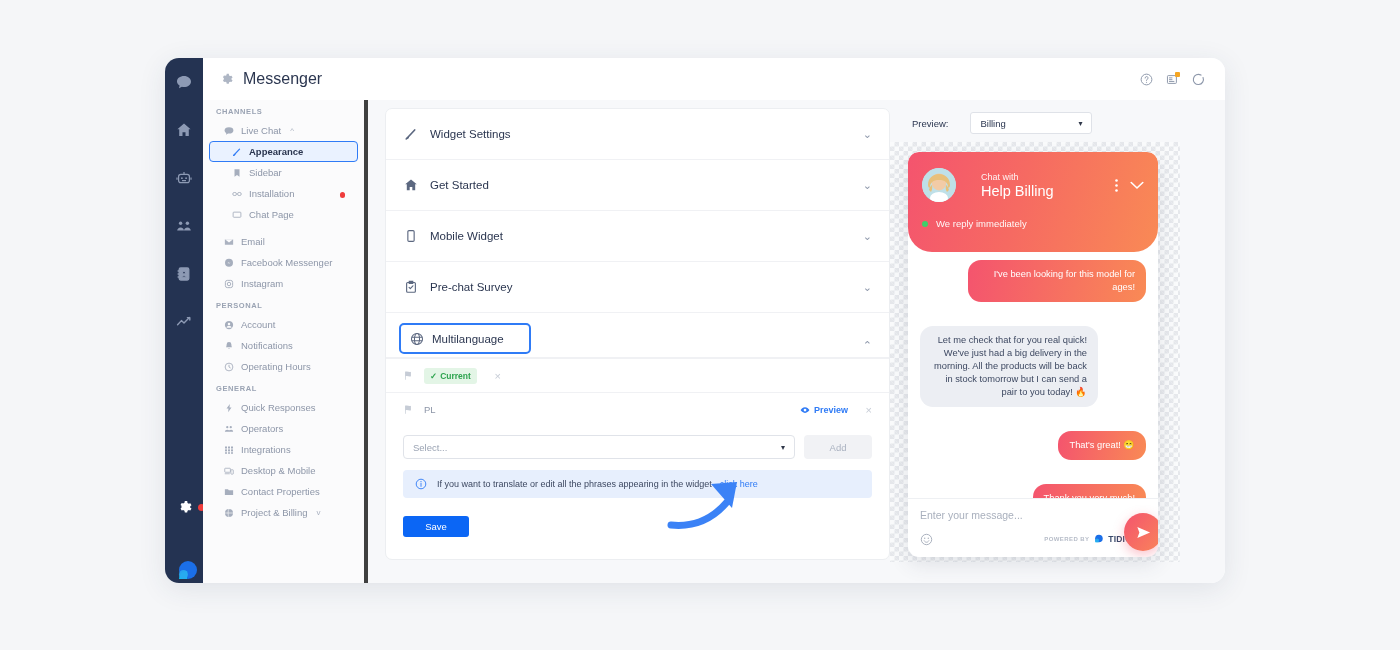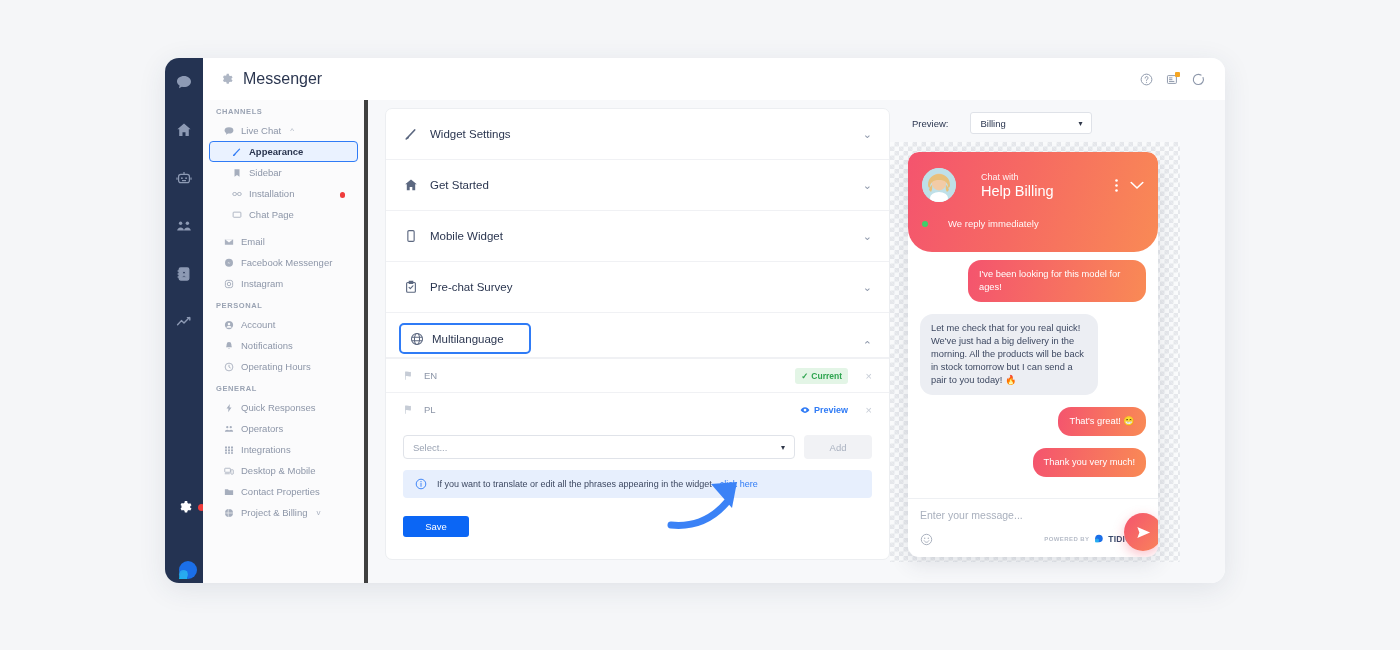--- a/index.html
+++ b/index.html
@@ -246,25 +246,25 @@
   }
   #chat-header-top { display: flex; align-items: center; gap: 25px; }
   #avatar {
     width: 34px; height: 34px; border-radius: 50%;
     background: #bfe0e8; overflow: hidden; position: relative; flex: 0 0 34px;
   }
   #chat-with { font-size: 9px; color: rgba(255,255,255,.92); line-height: 12px; }
   #chat-title { font-size: 14.5px; color: #fff; line-height: 17px; }
   #header-actions { margin-left: auto; display: flex; align-items: center; gap: 12px; color: #fff; }
   #header-actions svg { display:block; }
-  #reply-line { display: flex; align-items: center; gap: 20px; margin-top: 16px; }
+  #reply-line { display: flex; align-items: center; gap: 8px; margin-top: 16px; }
   #online-dot { width: 6px; height: 6px; border-radius: 50%; background: #3fcf6a; }
   #reply-text { font-size: 9.5px; color: rgba(255,255,255,.95); }
 
-  #chat-messages { flex: 1; padding: 8px 12px 0 12px; display: flex; flex-direction: column; gap: 12px; overflow: hidden; }
+  #chat-messages { flex: 1; padding: 8px 12px 0 12px; display: flex; flex-direction: column; gap: 24px; overflow: hidden; text-align: right; }
   .msg { max-width: 178px; font-size: 9.3px; line-height: 13px; padding: 8px 11px; border-radius: 13px; }
   .msg.out {
     align-self: flex-end; color: #fff;
     background: linear-gradient(100deg, #f4546e 0%, #f98a55 100%);
     border-bottom-right-radius: 13px;
   }
   .msg.in { align-self: flex-start; background: #eceef3; color: #3d4861; }
   .msg.short { max-width: none; }
 
   #chat-input-area { border-top: 1px solid #eef0f3; padding: 10px 12px 9px 12px; position: relative; }
@@ -627,21 +627,20 @@
           </div>
           <span id="multilang-chev">⌃</span>
         </div>
 
         <div class="lang-row">
           <span class="flag-ico">
               <svg viewBox="0 0 16 16" fill="currentColor">
                 <path d="M3 2v12h1V9.2c2.5-1.2 5 1.2 7.5 0V2.6C9 3.8 6.5 1.4 4 2.6V2z"></path>
               </svg>
             </span>
-          <span class="lang-code">EN</span>
           <span class="badge-current">
             <span>✓</span>
             <span>Current</span>
           </span>
           <span class="x-btn">×</span>
         </div>
 
         <div class="lang-row">
           <span class="flag-ico">
               <svg viewBox="0 0 16 16" fill="currentColor">

